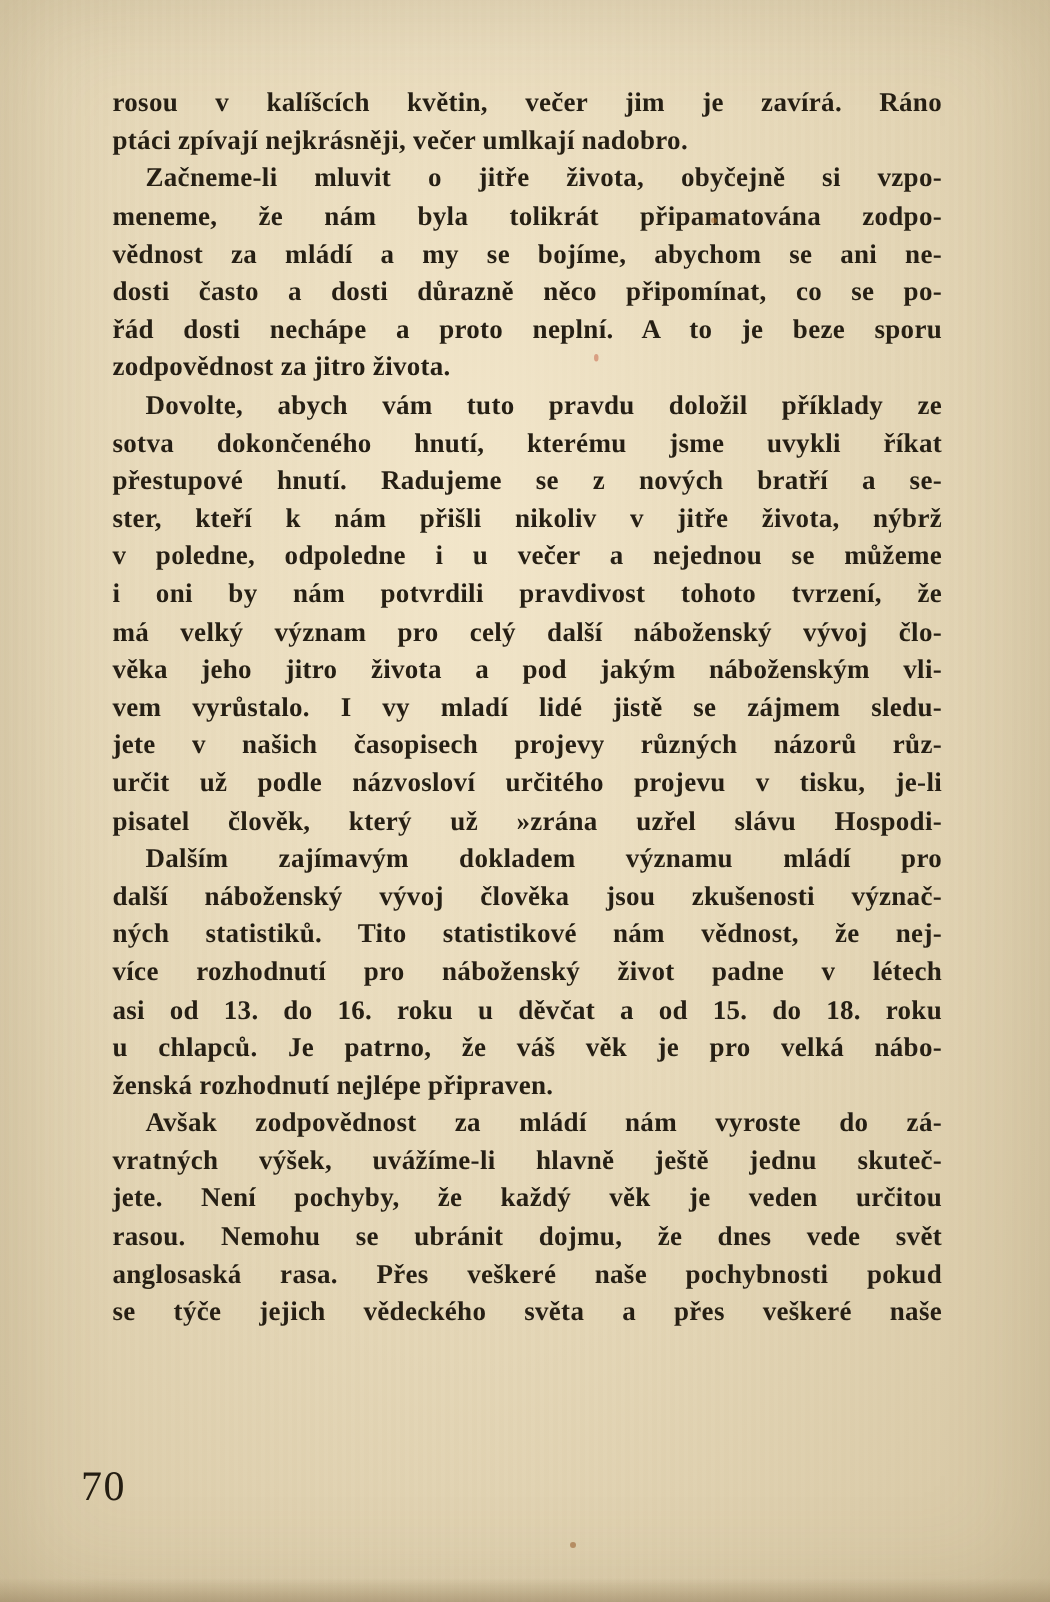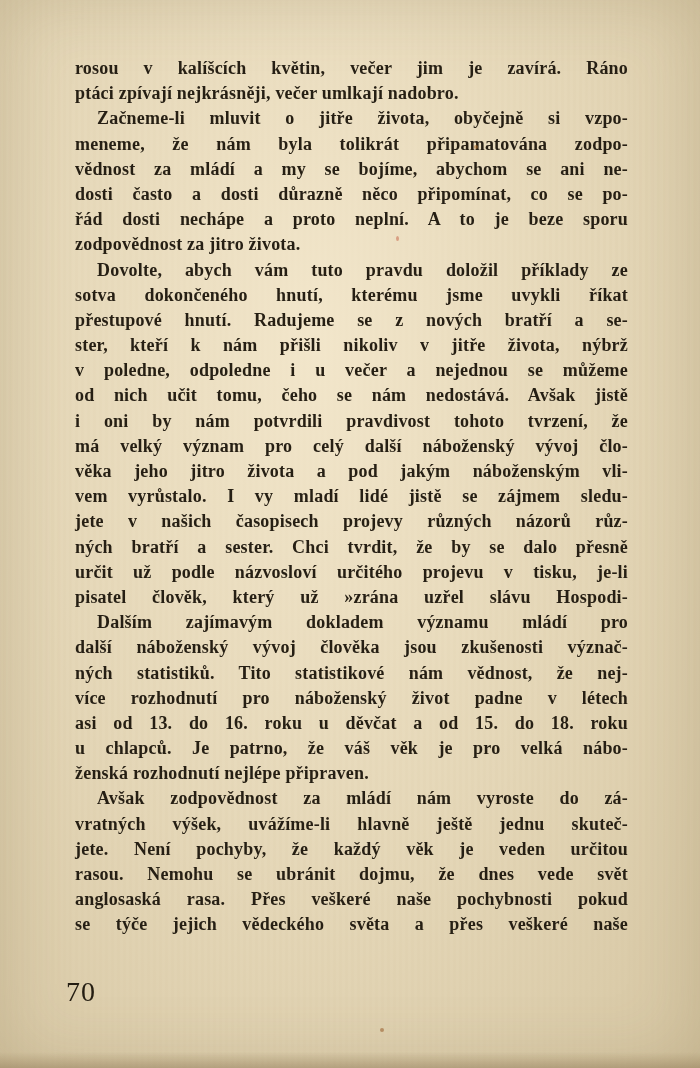--- a/index.html
+++ b/index.html
@@ -41,21 +41,21 @@
     height: 25.2px;
     line-height: 25.2px;
     text-align: justify;
     text-align-last: justify;
     white-space: normal;
   }
   .line.indent { padding-left: 22px; }
   .line.noj { text-align-last: left; }
   .page-number {
     position: absolute;
-    left: 66px;
+    left: 54px;
     top: 976px;
     font-size: 28px;
     font-weight: 400;
     color: #241d12;
     letter-spacing: 1px;
   }
   .speck {
     position: absolute;
     border-radius: 50%;
   }
@@ -83,27 +83,25 @@
       <div class="line">řád dosti nechápe a proto neplní. A to je beze sporu</div>
       <div class="line noj">zodpovědnost za jitro života.</div>
     </div>
 
     <div class="para">
       <div class="line indent">Dovolte, abych vám tuto pravdu doložil příklady ze</div>
       <div class="line">sotva dokončeného hnutí, kterému jsme uvykli říkat</div>
       <div class="line">přestupové hnutí. Radujeme se z nových bratří a se-</div>
       <div class="line">ster, kteří k nám přišli nikoliv v jitře života, nýbrž</div>
       <div class="line">v poledne, odpoledne i u večer a nejednou se můžeme</div>
-      <div class="line">od nich učit tomu, čeho se nám nedostává. Avšak jistě</div>
       <div class="line">i oni by nám potvrdili pravdivost tohoto tvrzení, že</div>
       <div class="line">má velký význam pro celý další náboženský vývoj člo-</div>
       <div class="line">věka jeho jitro života a pod jakým náboženským vli-</div>
       <div class="line">vem vyrůstalo. I vy mladí lidé jistě se zájmem sledu-</div>
       <div class="line">jete v našich časopisech projevy různých názorů růz-</div>
-      <div class="line">ných bratří a sester. Chci tvrdit, že by se dalo přesně</div>
       <div class="line">určit už podle názvosloví určitého projevu v tisku, je-li</div>
       <div class="line">pisatel člověk, který už »zrána uzřel slávu Hospodi-</div>
     </div>
 
     <div class="para">
       <div class="line indent">Dalším zajímavým dokladem významu mládí pro</div>
       <div class="line">další náboženský vývoj člověka jsou zkušenosti význač-</div>
       <div class="line">ných statistiků. Tito statistikové nám vědnost, že nej-</div>
       <div class="line">více rozhodnutí pro náboženský život padne v létech</div>
       <div class="line">asi od 13. do 16. roku u děvčat a od 15. do 18. roku</div>

